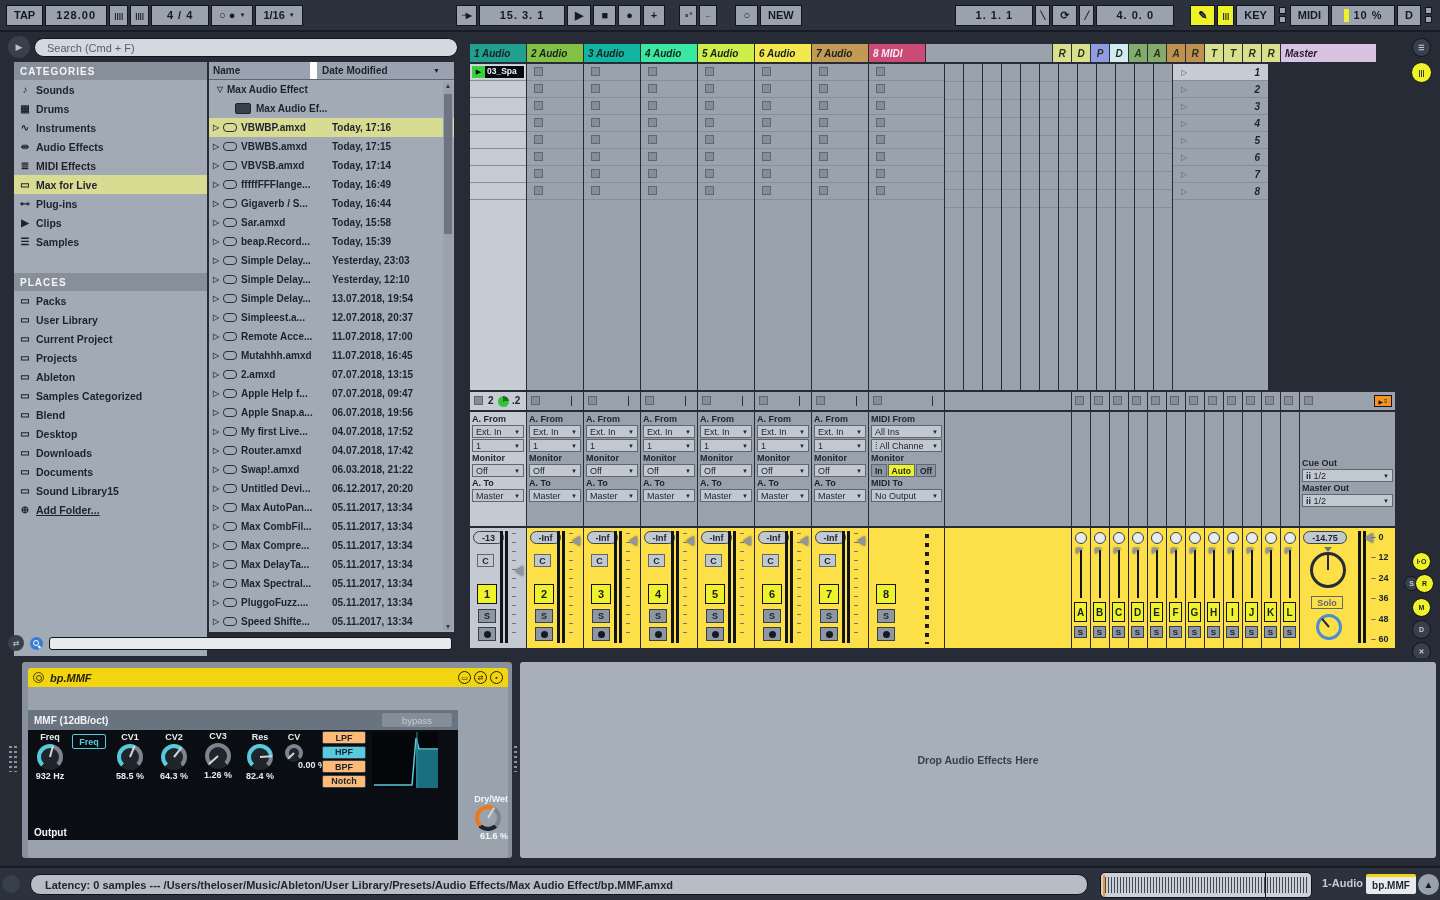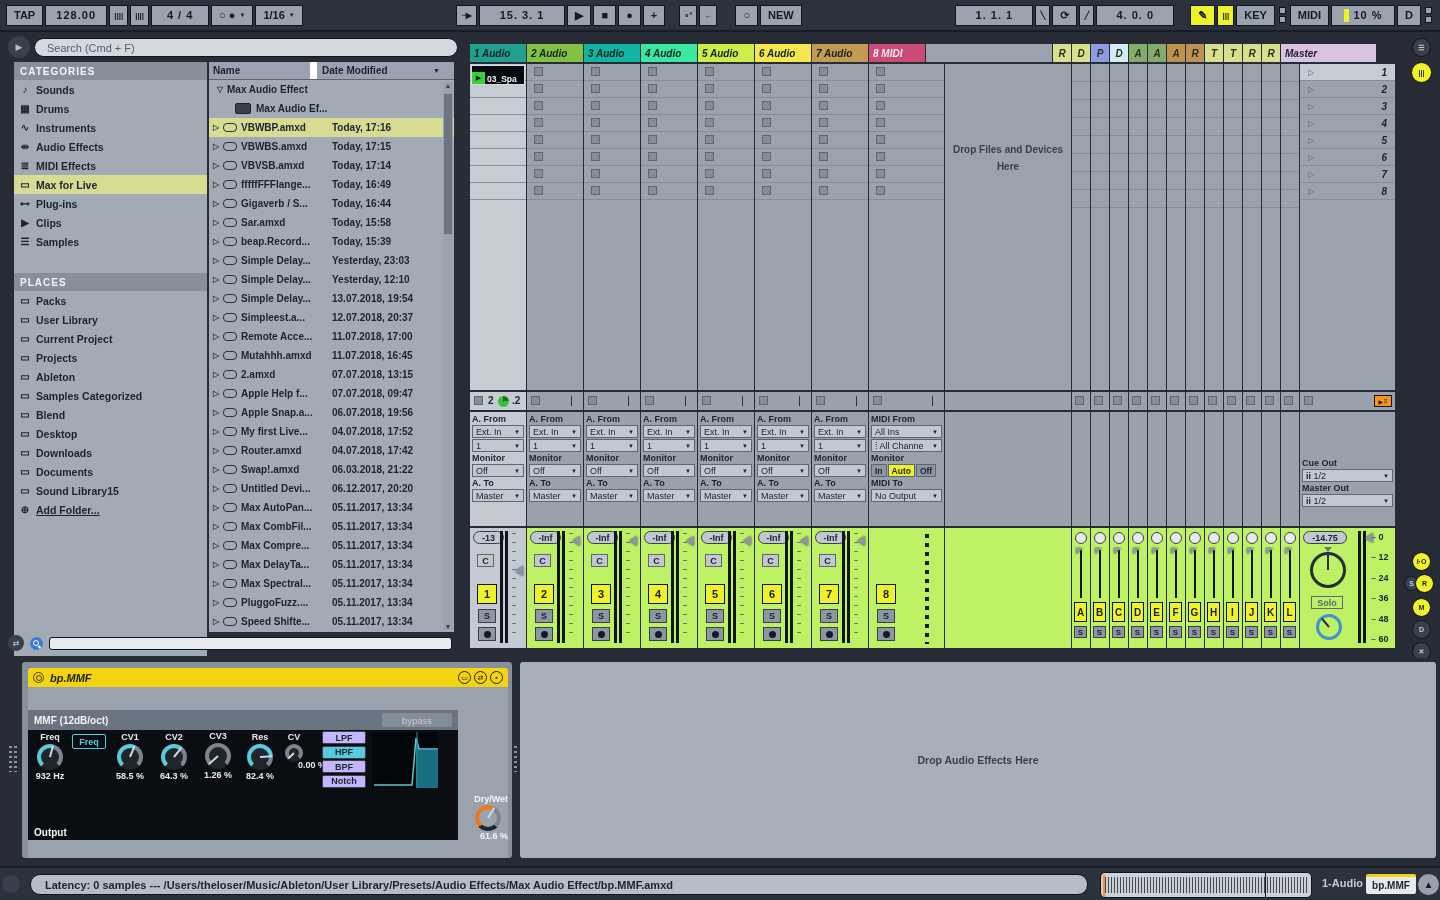--- a/index.html
+++ b/index.html
@@ -56,21 +56,21 @@
   .hd{height:18px;display:flex;align-items:center;padding-left:4px;font-size:10px;font-style:italic;font-weight:bold;color:#14221f;overflow:hidden;white-space:nowrap}
   .hd.light{color:#f6ecf1}
   .hd.plain{background:#9aa2ad}
   .hd.ret{justify-content:center;padding-left:0;color:#2a2f1c}
   .hd.master{background:#d9c3e2;color:#241a2b}
   #gridband{margin-top:2px;height:326px}
   .gcol{background:#9aa2ad;height:326px}
   .gcol.sel{background:#c6ccd3}
   .srow{height:17px;border-bottom:1px solid #868e9b;position:relative}
   .stopsq{position:absolute;left:7px;top:3px;width:9px;height:9px;background:#848d99;border:1px solid #5f6773}
-  .clip{position:absolute;left:1px;top:1px;right:1px;height:20px;background:#06090e;border:1px solid #d6dade;display:flex;align-items:flex-end}
+  .clip{position:absolute;left:1px;top:1px;right:1px;height:14px;background:#06090e;border:1px solid #d6dade;display:flex;align-items:flex-start}
   .clipplay{width:13px;height:12px;background:#35d23c;color:#06090e;font-size:7px;display:flex;align-items:center;justify-content:center;margin-right:2px}
   .clipname{color:#f2f4f6;font-size:8.5px;font-weight:bold;white-space:nowrap;overflow:hidden}
   .retgrid{background-image:repeating-linear-gradient(to bottom,transparent 0 17px,#868e9b 17px 18px);background-size:100% 144px;background-repeat:no-repeat}
   .dropz{display:flex;flex-direction:column;align-items:center;padding-top:80px;gap:6px;font-size:10px;font-weight:bold;color:#39404d}
   .scene{height:17px;border-bottom:1px solid #868e9b;display:flex;align-items:center;justify-content:space-between;padding:0 8px}
   .scene.sel{background:#c6ccd3}
   .scene .tri{font-size:8px;color:#5f6773}
   .scene .num{font-size:10px;font-style:italic;font-weight:bold;color:#1c232e}
   #statusband{margin-top:2px;height:18px}
   .stcell{background:#98a1ac;height:18px;position:relative}
@@ -86,21 +86,21 @@
   .iocol{background:#98a1ac;height:114px;padding:2px 2px 0 2px;font-size:9px}
   .iocol.sel{background:#c5cad2}
   .iolab{font-weight:bold;color:#1c232e;height:11px;line-height:11px;white-space:nowrap;overflow:hidden}
   .iosel{height:13px;background:#c2c8d0;border:1px solid #5f6773;display:flex;align-items:center;justify-content:space-between;padding:0 3px;margin-bottom:1px;font-size:9px;color:#1c232e;white-space:nowrap;overflow:hidden}
   .iosel .dd{font-size:6px;flex:none;margin-left:2px}
   .monrow{display:flex;gap:1px;margin-bottom:1px}
   .monbtn{height:13px;background:#8d96a2;border:1px solid #5f6773;font-size:8.5px;display:flex;align-items:center;justify-content:center;padding:0 3px;color:#1c232e;font-weight:bold}
   .monbtn.on{background:#f0f229}
   
   #mixband{margin-top:2px;height:120px}
-  .mxcol{background:#bef264;height:120px;position:relative}
+  .mxcol{background:#fde047;height:120px;position:relative}
   .mxcol.sel{background:#c5cad2}
   .volpill{position:absolute;left:3px;top:3px;width:31px;height:13px;border-radius:7px;background:#c2c8d0;border:1px solid #39404d;font-size:9px;font-weight:bold;display:flex;align-items:center;justify-content:center}
   .panbox{position:absolute;left:7px;top:26px;width:17px;height:13px;background:#c2c8d0;border:1px solid #5f6773;font-size:9px;font-weight:bold;display:flex;align-items:center;justify-content:center}
   .meter{position:absolute;right:17px;top:3px;width:9px;height:112px;display:flex;gap:2px}
   .meter i{width:3px;height:100%;background:#10141b}
   .mticks{position:absolute;right:10px;top:5px;width:4px;height:108px;background-image:repeating-linear-gradient(to bottom,#6d7582 0 1px,transparent 1px 9px)}
   .fhandle{position:absolute;right:3px;top:8px;width:0;height:0;border-top:5px solid transparent;border-bottom:5px solid transparent;border-right:8px solid #8d96a2;filter:drop-shadow(0 0 1px #39404d)}
   .mxcol.sel .fhandle{top:38px}
   .numbtn{position:absolute;left:7px;top:56px;width:20px;height:20px;background:#f0f229;border:1px solid #10141b;font-size:11px;font-weight:bold;display:flex;align-items:center;justify-content:center}
   .sbtn{position:absolute;left:8px;top:81px;width:18px;height:14px;background:#8d96a2;border:1px solid #39404d;font-size:9px;font-weight:bold;display:flex;align-items:center;justify-content:center}
@@ -148,21 +148,21 @@
   .knob{position:relative;margin:1px auto 0;width:26px;height:26px;border-radius:50%;background:conic-gradient(from 225deg,var(--fc,#57cbdd) 0 var(--fill,0deg),#7c858f var(--fill,0deg) 270deg,#20252c 270deg)}
   .knob::before{content:"";position:absolute;inset:4px;background:var(--cc,#20252c);border-radius:50%}
   .knob::after{content:"";position:absolute;left:50%;top:50%;width:2px;height:12px;background:#cfd6dc;transform-origin:50% 0;transform:translateX(-50%) rotate(calc(var(--ang,0deg) + 180deg))}
   .knob.small{width:18px;height:18px}.knob.small::after{height:8px}
   .k-freq{--fill:150deg;--ang:15deg}.k-cv1{--fill:158deg;--ang:23deg}.k-cv2{--fill:174deg;--ang:39deg}
   .k-cv3{--fill:3deg;--ang:-132deg}.k-res{--fill:222deg;--ang:87deg}.k-cv{--fill:0deg;--ang:-135deg}
   .k-dw{--fill:166deg;--ang:31deg;--fc:#e87a1e;--cc:#99a2ad}
   .freqbtn{position:absolute;left:44px;top:4px;width:34px;height:15px;background:#0a0e13;border:1.5px solid #57cbdd;border-radius:2px;color:#57cbdd;font-size:9px;font-weight:bold;display:flex;align-items:center;justify-content:center}
   .cvval{position:absolute;left:270px;top:30px;color:#e8ebee;font-size:9px;font-weight:bold}
   .ftypes{position:absolute;left:294px;top:1px;width:44px;display:flex;flex-direction:column;gap:1.5px}
-  .ftbtn{height:13px;background:#c4b5fd;border:1px solid #39404d;border-radius:2px;font-size:9px;font-weight:bold;color:#1c232e;display:flex;align-items:center;justify-content:center}
+  .ftbtn{height:13px;background:#fdba74;border:1px solid #39404d;border-radius:2px;font-size:9px;font-weight:bold;color:#1c232e;display:flex;align-items:center;justify-content:center}
   .ftbtn.active{background:#57cbdd}
   .fdisplay{position:absolute;left:344px;top:2px;width:66px;height:56px;background:#04070a}
   .outbar{height:16px;display:flex;align-items:center;padding:0 6px;color:#f2f4f6;font-size:10px;font-weight:bold;background:#0a0e13}
   .dwgrp{position:absolute;left:440px;top:107px;width:40px;text-align:right;color:#f4f6f8;font-size:9px;font-weight:bold}
   #dropfx{position:absolute;left:520px;top:4px;width:916px;height:196px;background:#a6afba;border-radius:3px;display:flex;align-items:center;justify-content:center;font-size:10.5px;font-weight:bold;color:#39404d}
   
   #statusbar{position:absolute;left:0;top:866px;width:1440px;height:34px;background:#2b313d;border-top:2px solid #171b23}
   .statdot{position:absolute;left:2px;top:7px;width:18px;height:18px;border-radius:50%;background:#39404d}
   .latency{position:absolute;left:30px;top:6px;width:1058px;height:21px;background:#b6bdc6;border:1px solid #0f141b;border-radius:10px;font-size:11px;font-weight:bold;color:#1d242e;display:flex;align-items:center;padding-left:14px;white-space:nowrap;overflow:hidden}
   .wave{position:absolute;left:1100px;top:4px;width:212px;height:26px;background:#ccd1d7;border:1px solid #0f141b;border-radius:5px;overflow:hidden}
@@ -875,24 +875,20 @@
               <span class="stopsq"></span>
             </div>
             <div class="srow">
               <span class="stopsq"></span>
             </div>
             <div class="srow">
               <span class="stopsq"></span>
             </div>
           </div>
         </div>
-      <div class="gcol dw dropz">
-        <span>Drop Files and Devices</span>
-          <span>Here</span>
-      </div>
       <div class="repeat">
         
       
           <div class="gcol rw retgrid"></div>
         
           <div class="gcol rw retgrid"></div>
         
           <div class="gcol rw retgrid"></div>
         
           <div class="gcol rw retgrid"></div>

